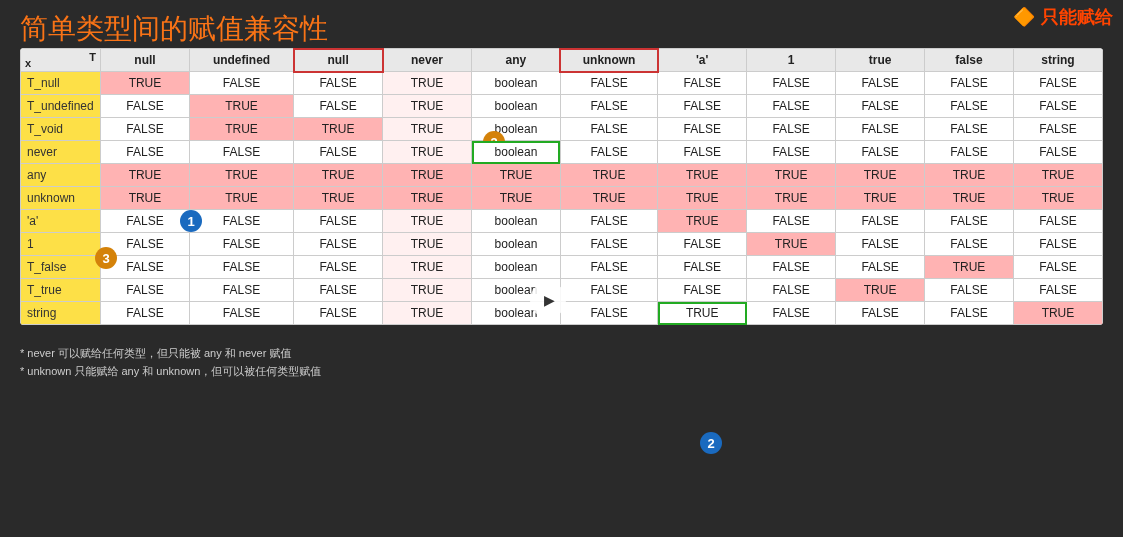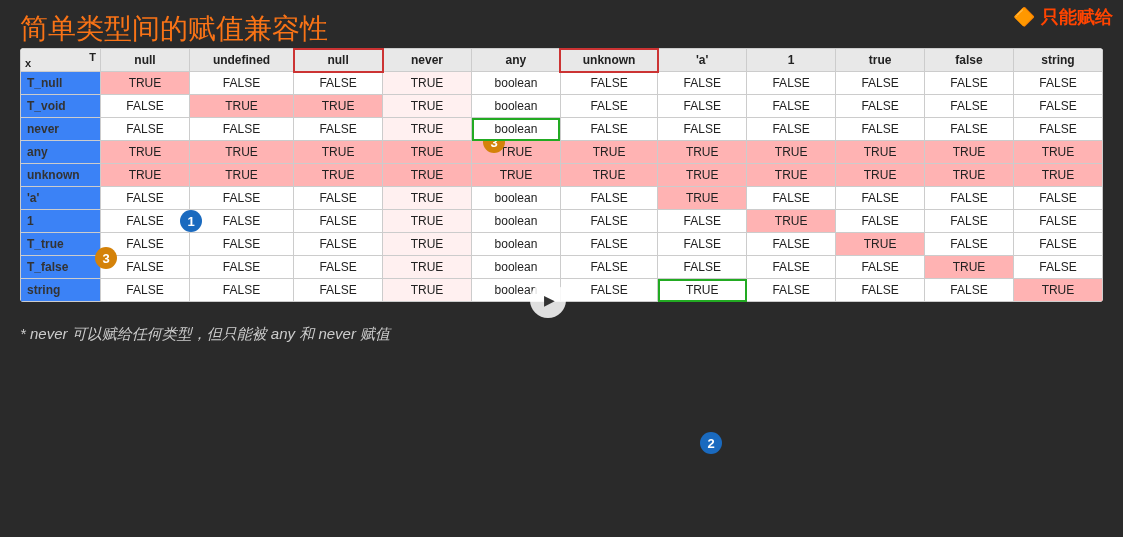--- a/index.html
+++ b/index.html
@@ -45,22 +45,22 @@
     }
     th {
       background: #e8e8e8;
       font-weight: bold;
     }
     .header-row th {
       background: #e8e8e8;
     }
     .row-header {
       text-align: left;
-      font-weight: bold;
-      background: #3b82f6;
+      font-weight: normal;
+      background: #fde047;
       color: #333;
       min-width: 80px;
     }
     .corner-cell {
       background: #e8e8e8;
       position: relative;
     }
     .corner-cell .t-label {
       position: absolute;
       top: 2px;
@@ -70,24 +70,23 @@
     }
     .corner-cell .x-label {
       position: absolute;
       bottom: 2px;
       left: 4px;
       font-size: 11px;
       font-weight: bold;
     }
     .footer-notes {
       color: #cccccc;
-      font-size: 15px;
+      font-size: 11px;
       line-height: 1.6;
       margin-top: 20px;
-      font-style: italic;
     }
     .badge {
       display: inline-flex;
       align-items: center;
       justify-content: center;
       width: 22px;
       height: 22px;
       border-radius: 50%;
       color: white;
       font-weight: bold;
@@ -161,20 +160,34 @@
             <td style="background: rgb(255, 240, 240);">TRUE</td>
             <td>boolean</td>
             <td>FALSE</td>
             <td>FALSE</td>
             <td>FALSE</td>
             <td>FALSE</td>
             <td>FALSE</td>
             <td>FALSE</td>
           </tr>
           <tr>
+            <td class="row-header">T_undefined</td>
+            <td>FALSE</td>
+            <td style="background: rgb(255, 179, 179);">TRUE</td>
+            <td>FALSE</td>
+            <td style="background: rgb(255, 240, 240);">TRUE</td>
+            <td>boolean</td>
+            <td>FALSE</td>
+            <td>FALSE</td>
+            <td>FALSE</td>
+            <td>FALSE</td>
+            <td>FALSE</td>
+            <td>FALSE</td>
+          </tr>
+          <tr>
             <td class="row-header">T_void</td>
             <td>FALSE</td>
             <td style="background: rgb(255, 179, 179);">TRUE</td>
             <td style="background: rgb(255, 179, 179);">TRUE</td>
             <td style="background: rgb(255, 240, 240);">TRUE</td>
             <td>boolean</td>
             <td>FALSE</td>
             <td>FALSE</td>
             <td>FALSE</td>
             <td>FALSE</td>
@@ -245,45 +258,45 @@
             <td style="background: rgb(255, 240, 240);">TRUE</td>
             <td>boolean</td>
             <td>FALSE</td>
             <td>FALSE</td>
             <td style="background: rgb(255, 179, 179);">TRUE</td>
             <td>FALSE</td>
             <td>FALSE</td>
             <td>FALSE</td>
           </tr>
           <tr>
+            <td class="row-header">T_false</td>
+            <td>FALSE</td>
+            <td>FALSE</td>
+            <td>FALSE</td>
+            <td style="background: rgb(255, 240, 240);">TRUE</td>
+            <td>boolean</td>
+            <td>FALSE</td>
+            <td>FALSE</td>
+            <td>FALSE</td>
+            <td>FALSE</td>
+            <td style="background: rgb(255, 179, 179);">TRUE</td>
+            <td>FALSE</td>
+          </tr>
+          <tr>
             <td class="row-header">T_true</td>
             <td>FALSE</td>
             <td>FALSE</td>
             <td>FALSE</td>
             <td style="background: rgb(255, 240, 240);">TRUE</td>
             <td>boolean</td>
             <td>FALSE</td>
             <td>FALSE</td>
             <td>FALSE</td>
             <td style="background: rgb(255, 179, 179);">TRUE</td>
             <td>FALSE</td>
-            <td>FALSE</td>
-          </tr>
-          <tr>
-            <td class="row-header">T_false</td>
-            <td>FALSE</td>
-            <td>FALSE</td>
-            <td>FALSE</td>
-            <td style="background: rgb(255, 240, 240);">TRUE</td>
-            <td>boolean</td>
-            <td>FALSE</td>
-            <td>FALSE</td>
-            <td>FALSE</td>
-            <td>FALSE</td>
-            <td style="background: rgb(255, 179, 179);">TRUE</td>
             <td>FALSE</td>
           </tr>
           <tr>
             <td class="row-header">string</td>
             <td>FALSE</td>
             <td>FALSE</td>
             <td>FALSE</td>
             <td style="background: rgb(255, 240, 240);">TRUE</td>
             <td>boolean</td>
             <td>FALSE</td>
@@ -292,20 +305,21 @@
             <td>FALSE</td>
             <td>FALSE</td>
             <td style="background: rgb(255, 179, 179);">TRUE</td>
           </tr>
         </tbody>
     </table>
   </div>
 
   <div class="footer-notes">
     <div>* never 可以赋给任何类型，但只能被 any 和 never 赋值</div>
+    <div>* unknown 只能赋给 any 和 unknown，但可以被任何类型赋值</div>
   </div>
 
   <div class="play-btn" style="left: 530px; top: 282px;"></div>
 
   <div class="badge badge-blue" style="left: 180px; top: 210px;">1</div>
   <div class="badge badge-blue" style="left: 700px; top: 432px;">2</div>
   <div class="badge badge-orange" style="left: 95px; top: 247px;">3</div>
   <div class="badge badge-orange" style="left: 483px; top: 131px;">3</div>
 
 </div>

